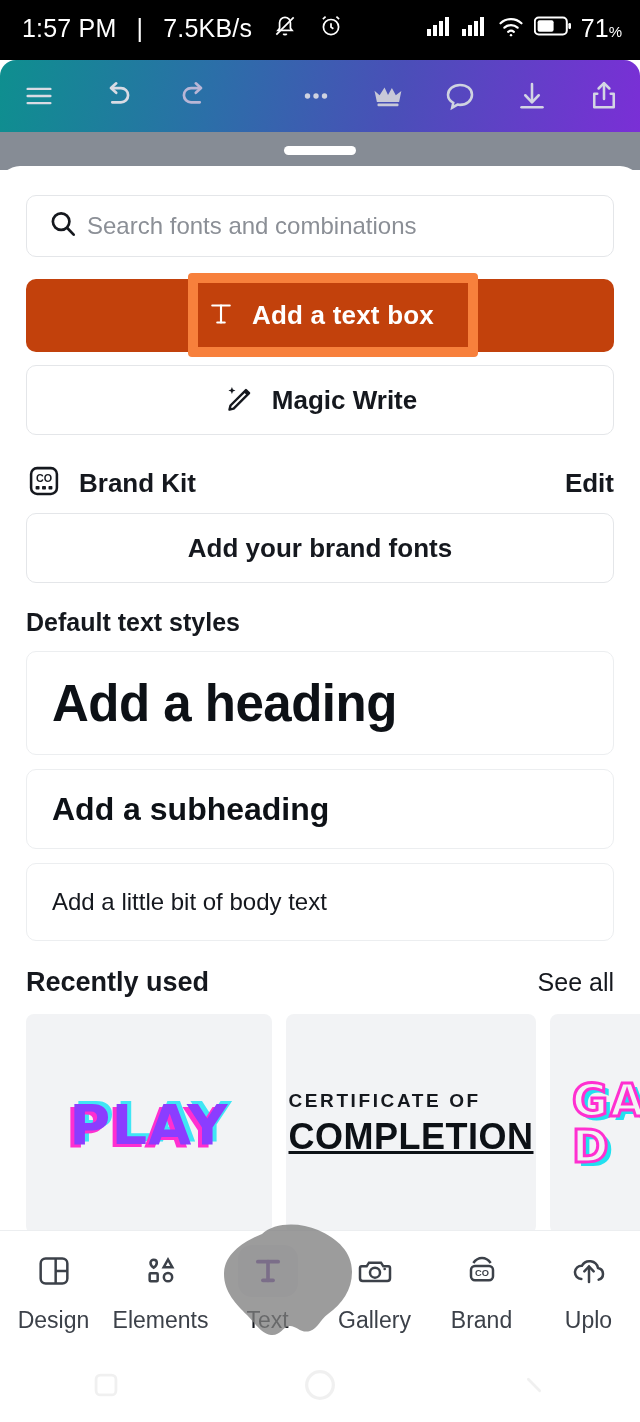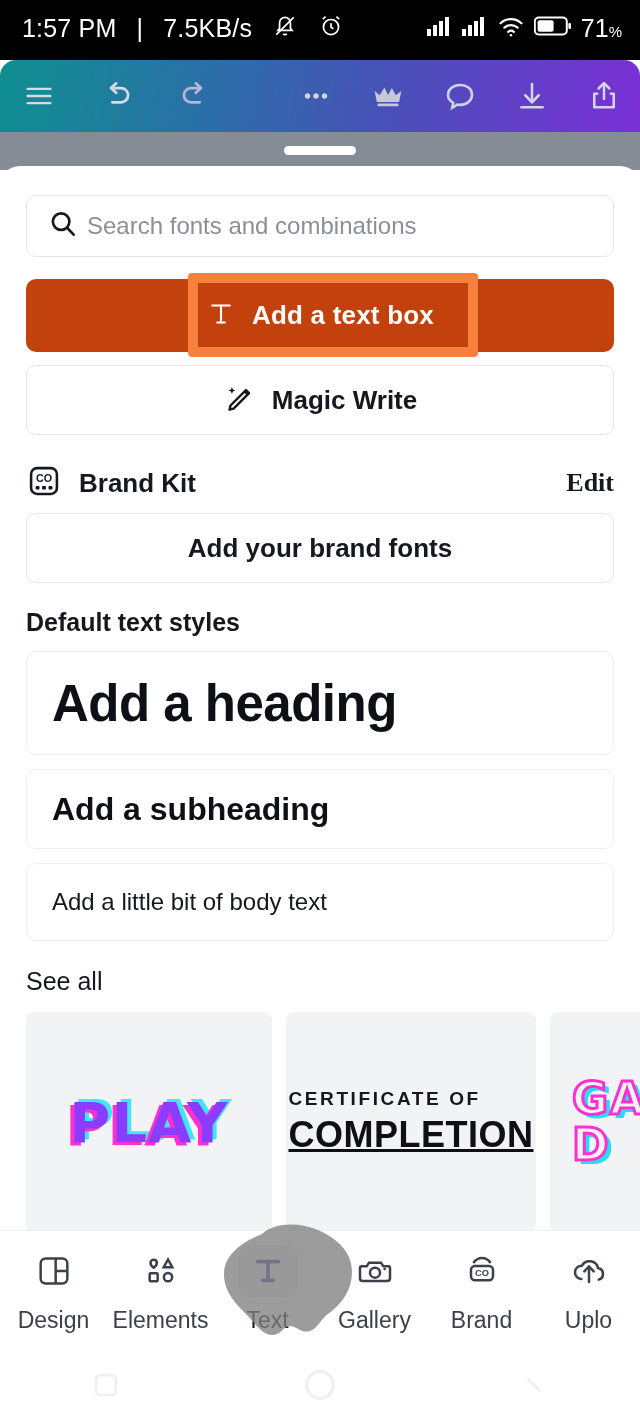--- a/index.html
+++ b/index.html
@@ -77,21 +77,21 @@
   .annot {
     position: absolute; left: 188px; top: 273px; width: 290px; height: 84px;
     border: 10px solid #f7803c; border-radius: 4px; pointer-events: none; z-index: 40;
   }
 
   
   .brand-row {
     margin-top: 22px; height: 52px; display: flex; align-items: center; gap: 17px;
   }
   .brand-row .title { font-size: 26px; font-weight: bold; color: #15181e; flex: 1; }
-  .brand-row .edit { font-size: 26px; font-weight: bold; color: #15181e; font-family: Liberation Serif, serif; }
+  .brand-row .edit { font-size: 26px; font-weight: bold; color: #15181e; }
   .brand-fonts-btn {
     margin-top: 4px; height: 70px; border: 1px solid #e4e6e9; border-radius: 10px;
     display: flex; align-items: center; justify-content: center;
   }
   .brand-fonts-btn .lbl { font-size: 26px; font-weight: bold; color: #15181e; }
 
   
   .section-title { margin-top: 25px; font-size: 25px; font-weight: bold; color: #15181e; }
   .style-card {
     margin-top: 14px; border: 1px solid #eceef0; border-radius: 10px; background: #fff;
@@ -350,20 +350,21 @@
       <span class="lbl">Add a heading</span>
     </div>
     <div class="style-card subheading">
       <span class="lbl">Add a subheading</span>
     </div>
     <div class="style-card body">
       <span class="lbl">Add a little bit of body text</span>
     </div>
 
     <div class="recent-head">
+      <span class="title">Recently used</span>
       <span class="seeall">See all</span>
     </div>
 
     <div class="recent-row">
       <div class="recent-card rc1">
         <span class="play-word">PLAY</span>
       </div>
       <div class="recent-card rc2">
         <div>
           <div class="cert-top">CERTIFICATE OF</div>

